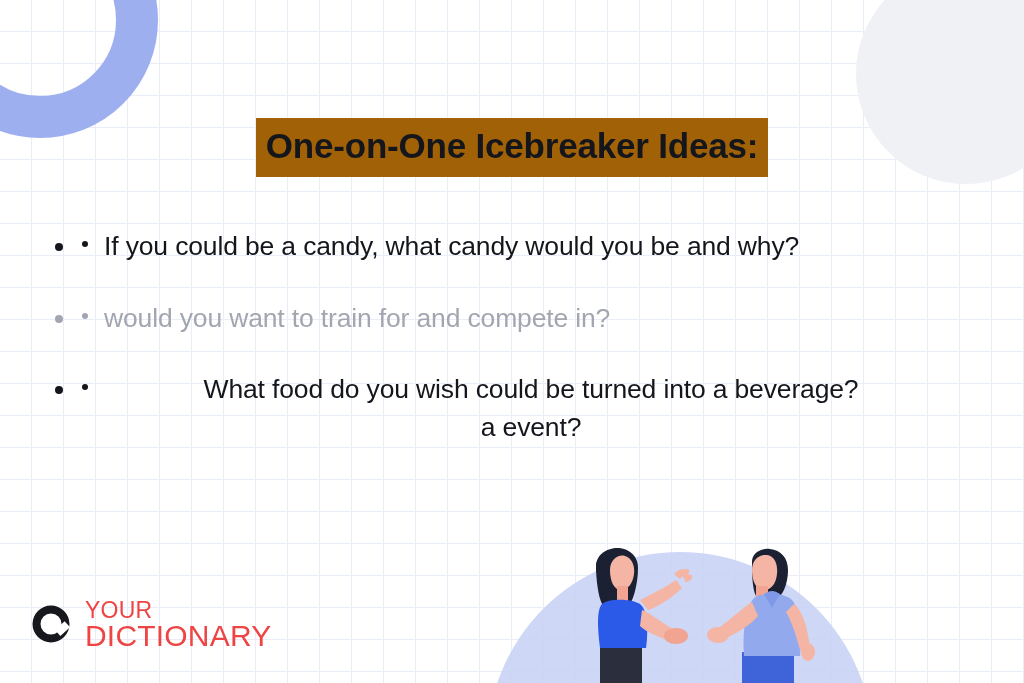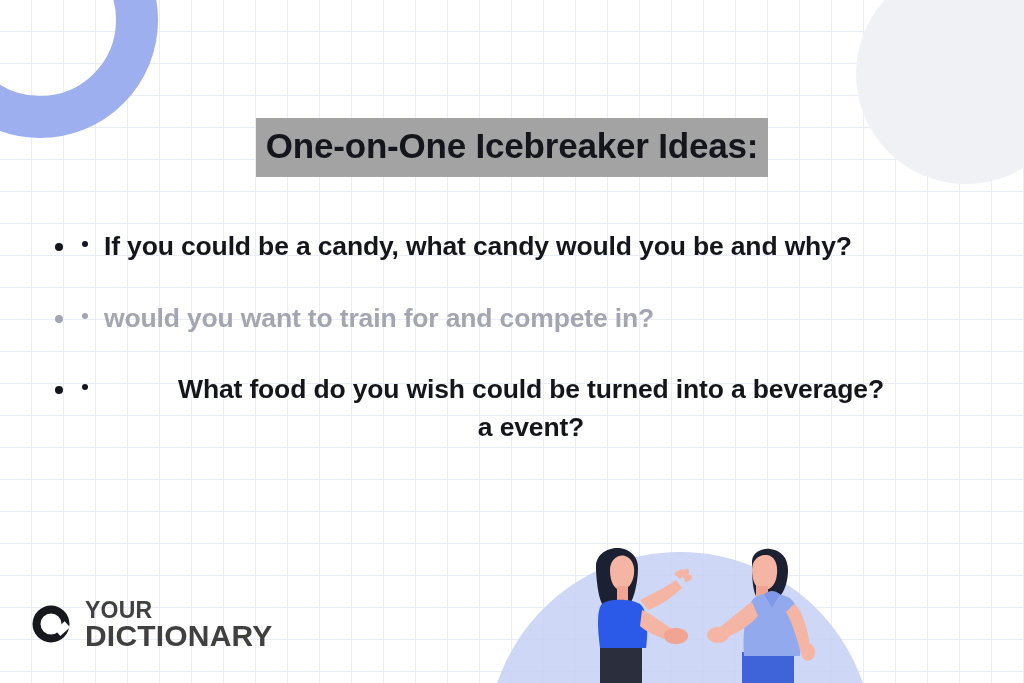--- a/index.html
+++ b/index.html
@@ -56,21 +56,21 @@
 
   
   #title-wrap {
     position:absolute;
     left:0; top:118px; width:1024px;
     text-align:center;
     z-index:3;
   }
   #page-title {
     display:inline-block;
-    background:#a3a3a3;
+    background:#a16207;
     color:#14161c;
     font-size:35px;
     font-weight:700;
     letter-spacing:-.2px;
     line-height:1.28;
     padding:6px 10px 8px 10px;
   }
 
   
   #bullet-list {
@@ -91,35 +91,35 @@
   }
   .bullet-item:last-child { margin-bottom:0;text-align:center; }
   .bullet-item .dot {
     position:absolute;
     left:4px; top:13px;
     width:6px; height:6px;
     border-radius:50%;
     background:currentColor;
   }
   .bullet-item.muted { color:#a3a6b0; }
-  .bullet-line { display:block;font-weight:bold; }
+  .bullet-line { display:block; }
 
   
   #logo {
     position:absolute;
     left:30px; bottom:33px;
     display:flex; align-items:center; gap:13px;
     z-index:4;
   }
   #logo-mark { width:42px; height:42px; display:block; }
   #logo-text {
     display:flex; flex-direction:column;
     line-height:.97;
-    color:#404040;
-    font-weight:700;
+    color:#ef4444;
+    font-weight:400;
     letter-spacing:.2px;
   }
   #logo-line-1 { font-size:23px; }
   #logo-line-2 { font-size:30px; }
 
   
   #illustration {
     position:absolute;
     left:556px; bottom:0;
     width:300px; height:135px;

